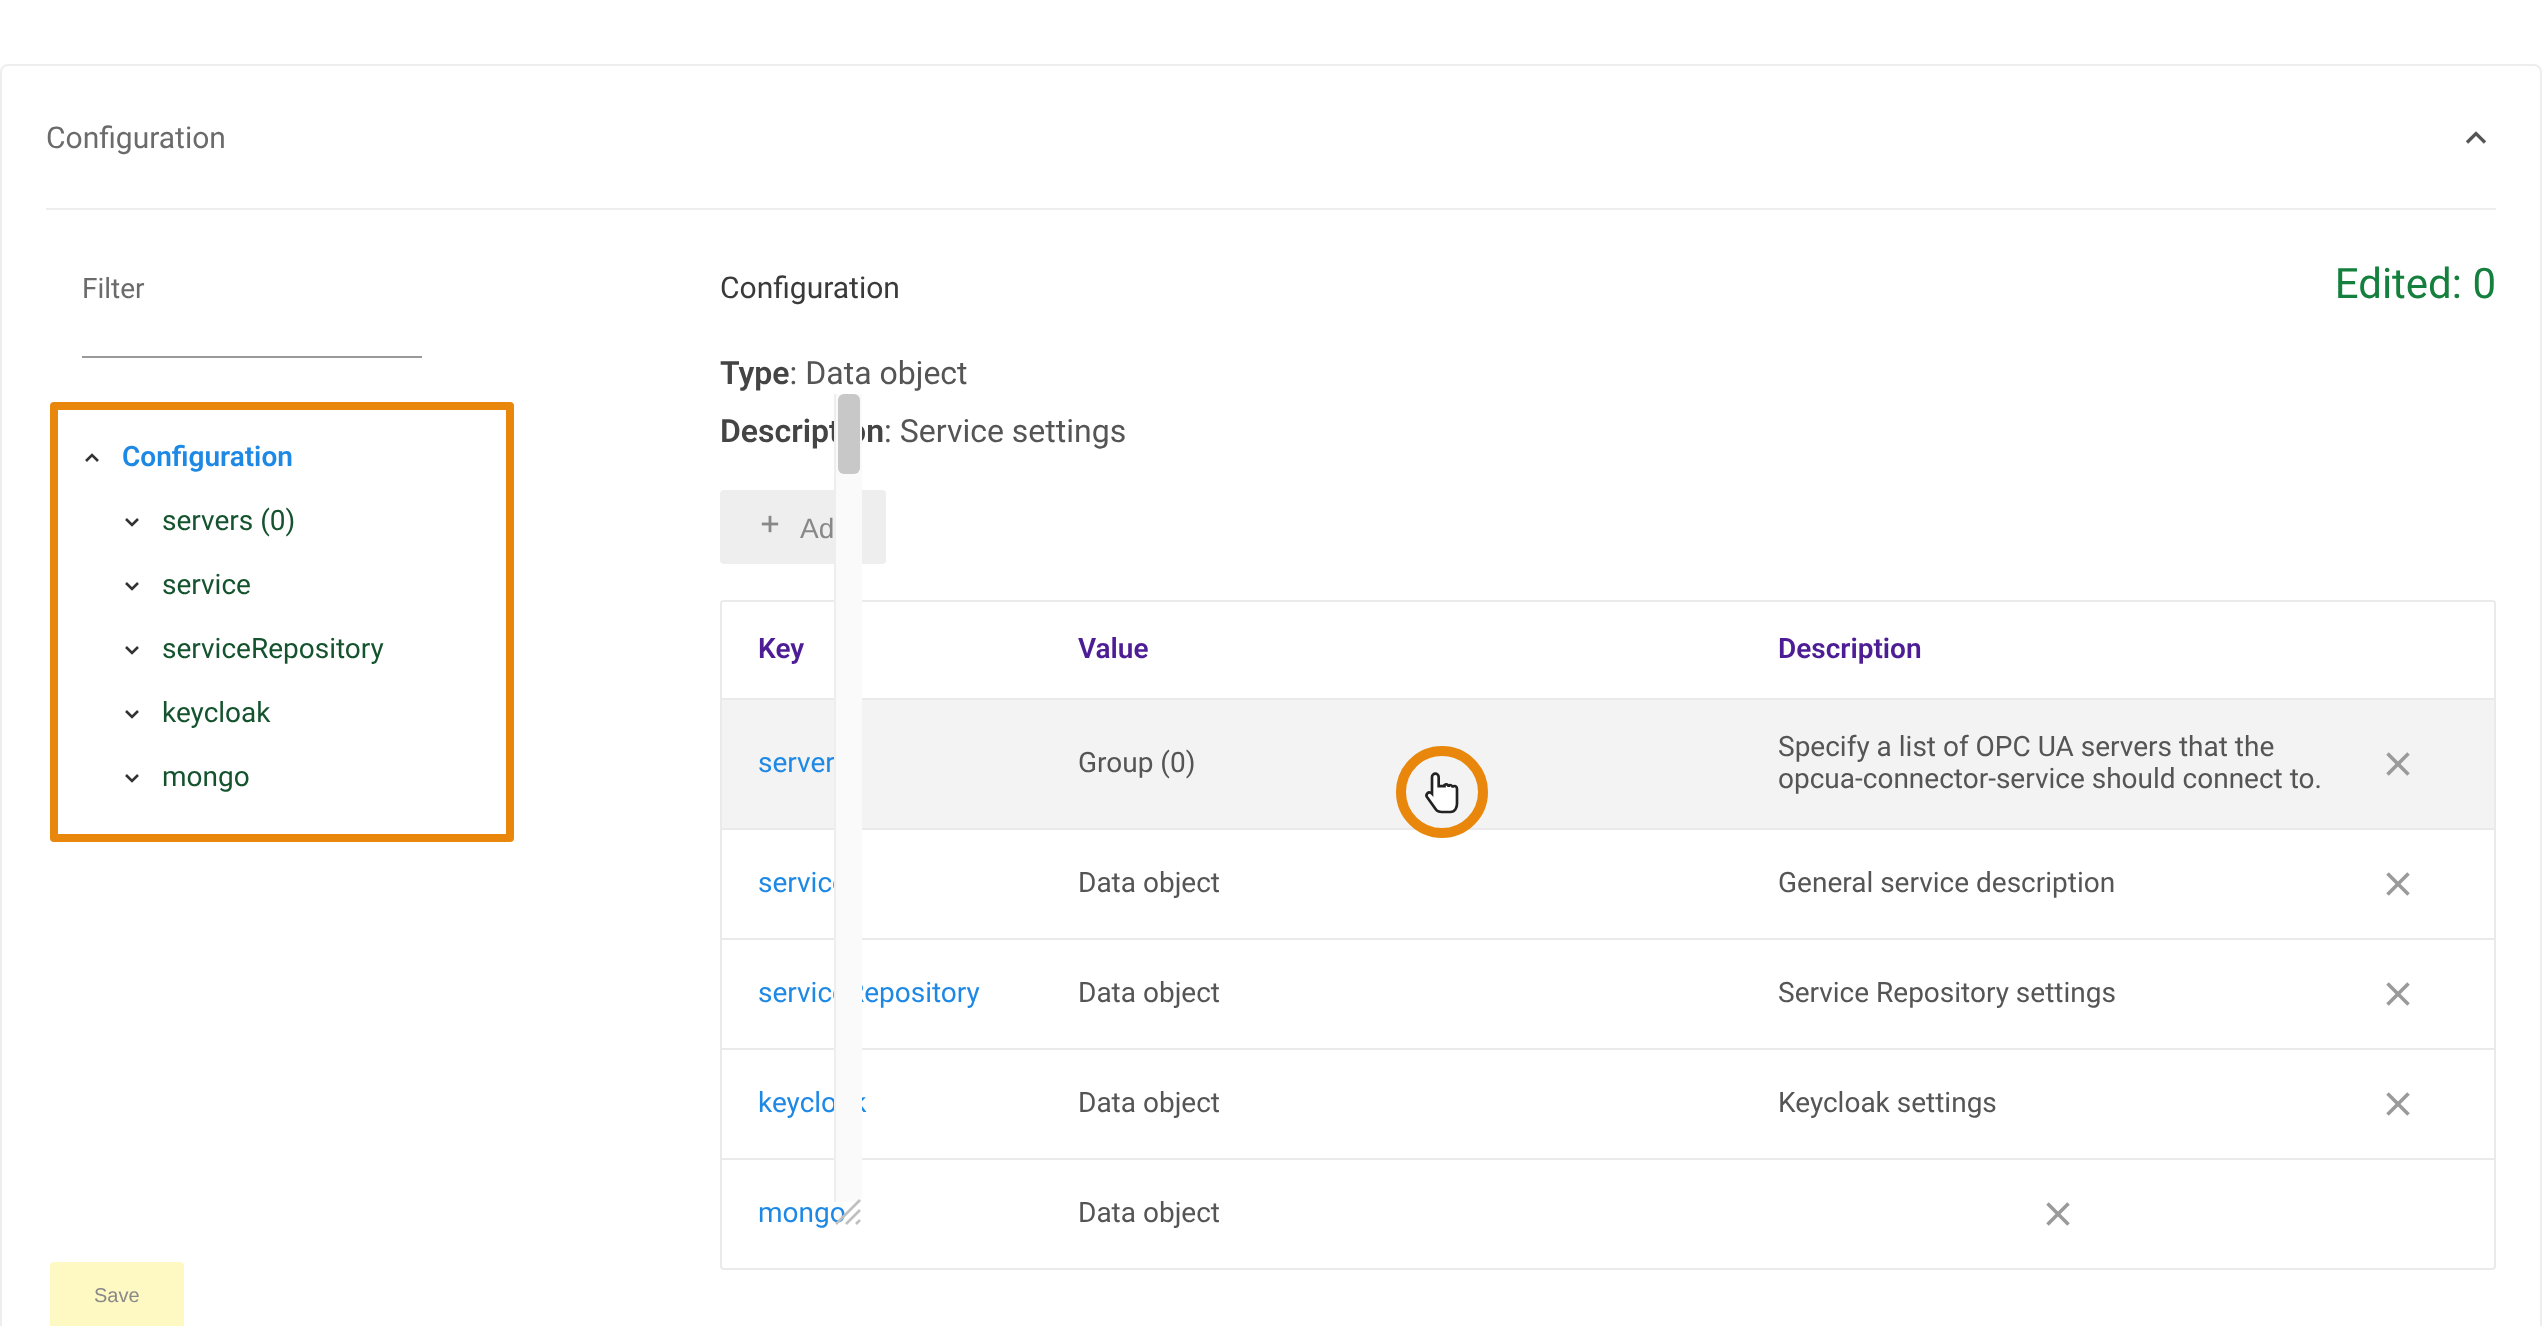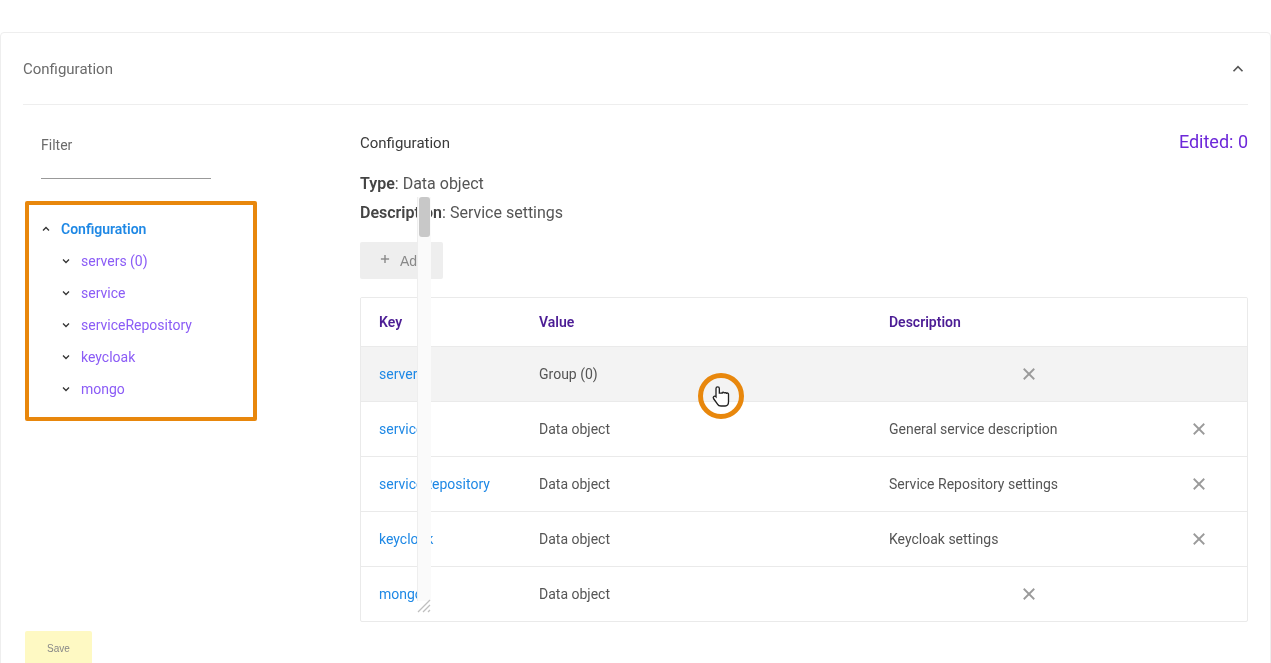--- a/index.html
+++ b/index.html
@@ -98,21 +98,21 @@
   }
   .resize-grip svg { width:14px; height:14px; }
   .tree-item {
     display: flex;
     align-items: center;
     gap: 8px;
     padding: 8px 10px;
     font-size: 14px;
     cursor: pointer;
   }
-  .tree-item .lbl { color: #8b5cf6; }
+  .tree-item .lbl { color: #14532d; }
   .tree-root .lbl { font-weight: 600; color: #1e88e5; }
   .tree-children { padding-left: 20px; }
   .tree-item .arrow {
     width: 14px; height: 14px;
     display:inline-flex; align-items:center; justify-content:center;
     color:#333;
   }
   .tree-item .arrow svg { width:12px; height:12px; }
 
   .save-btn {
@@ -135,22 +135,22 @@
     display: flex;
     align-items: baseline;
     justify-content: space-between;
     margin-bottom: 22px;
   }
   .main-title {
     font-size: 15px;
     color: #3a3a3a;
   }
   .edited {
-    font-size: 18px;
-    color: #6d28d9;
+    font-size: 21px;
+    color: #15803d;
   }
   .meta-line {
     font-size: 16px;
     color: #555;
     margin-bottom: 10px;
   }
   .meta-line b { font-weight: 600; color:#444; }
   .add-btn {
     display: inline-flex;
     align-items: center;
@@ -324,20 +324,21 @@
         <div class="thead">
           <div>Key</div>
           <div>Value</div>
           <div>Description</div>
           <div></div>
         </div>
         <div id="table-body">
             <div class="trow hover">
               <div><span class="key-link">servers</span></div>
               <div class="val-txt">Group (0)</div>
+              <div class="desc-txt">Specify a list of OPC UA servers that the opcua-connector-service should connect to.</div>
               <div class="close-cell">
                 <span class="close-ic">
                   <svg viewBox="0 0 24 24" fill="none" stroke="currentColor">
                     <line x1="5" y1="5" x2="19" y2="19"></line>
                     <line x1="19" y1="5" x2="5" y2="19"></line>
                   </svg>
                 </span>
               </div>
             </div>
             <div class="trow">

